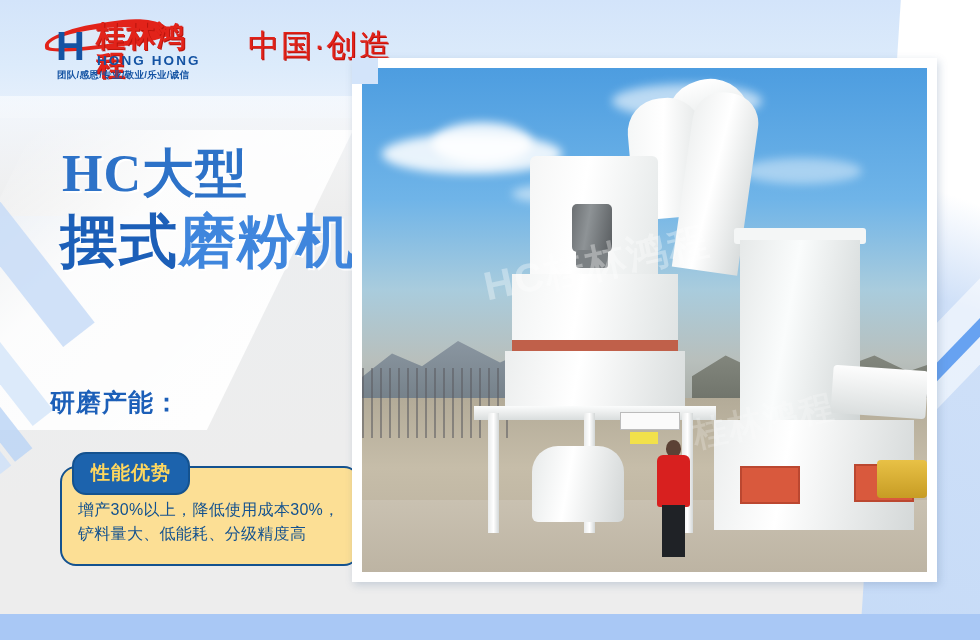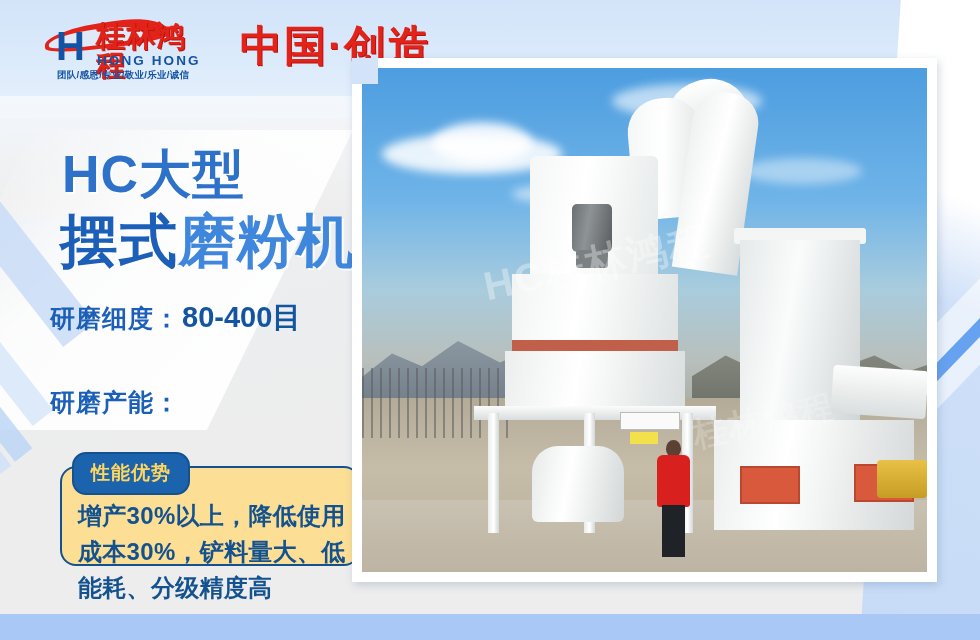--- a/index.html
+++ b/index.html
@@ -74,28 +74,29 @@
   }
   .logo-en{
     position:absolute;left:53px;top:40px;font-size:13.5px;font-weight:bold;
     color:#1453a3;letter-spacing:2.1px;line-height:1;
   }
   .logo-tag{
     position:absolute;left:13px;top:56px;font-size:9.5px;font-weight:bold;
     color:#1453a3;letter-spacing:.3px;line-height:1;white-space:nowrap;
   }
   .made-in{
-    margin-left:28px;font-size:42px;font-weight:bold;color:#e2231a;
+    margin-left:36px;font-size:31px;font-weight:normal;color:#e2231a;
     letter-spacing:2px;text-shadow:1px 1px 0 #bb1009;
   }
   
   .title1{
     position:absolute;left:62px;top:148px;font-size:52px;font-weight:bold;
     color:#2d72c8;letter-spacing:1px;line-height:1;
     text-shadow:2px 2px 0 rgba(255,255,255,.9);
+    font-family:Liberation Serif, serif;
   }
   .title2{
     position:absolute;left:60px;top:212px;font-size:58px;font-weight:bold;
     letter-spacing:1px;line-height:1;
     text-shadow:2px 2px 0 rgba(255,255,255,.85);
   }
   .t2-a{color:#1c5fb8;}
   .t2-b{color:#3f86dd;}
   .spec{position:absolute;left:50px;top:298px;width:320px;}
   .spec-row{display:flex;align-items:baseline;}
@@ -113,21 +114,21 @@
     box-sizing:border-box;
   }
   .adv-badge{
     position:absolute;left:12px;top:0;z-index:3;
     background:#1c63ad;color:#ffd75e;font-size:19px;font-weight:bold;
     padding:6px 17px 7px;border-radius:14px;letter-spacing:1px;
     border:2.5px solid #14528f;box-sizing:border-box;
   }
   .adv-text{
     position:absolute;left:16px;top:30px;width:275px;
-    font-size:24px;color:#14528f;font-weight:bold;line-height:1.5;
+    font-size:16px;color:#14528f;font-weight:normal;line-height:1.5;
     letter-spacing:.3px;
   }
   
   .photo-frame{
     position:absolute;left:352px;top:58px;width:585px;height:524px;
     background:#ffffff;box-shadow:2px 3px 8px rgba(80,110,150,.25);
   }
   .photo-notch{
     position:absolute;left:352px;top:58px;width:26px;height:26px;background:#d3e4fa;
   }
@@ -304,24 +305,20 @@
     </div>
     <div class="made-in">中国·创造</div>
   </div>
 
   <div class="title1">HC大型</div>
   <div class="title2">
     <span class="t2-a">摆式</span><span class="t2-b">磨粉机</span>
   </div>
 
   <div class="spec">
-    <div class="spec-row">
-      <span class="spec-label">研磨细度：</span>
-      <span class="spec-val">80-400目</span>
-    </div>
   </div>
 
   <div class="spec2">
     <span class="spec-label">研磨产能：</span>
   </div>
 
   <div class="adv-wrap">
     <div class="adv-box">
       <div class="adv-text">增产30%以上，降低使用成本30%，铲料量大、低能耗、分级精度高</div>
     </div>

